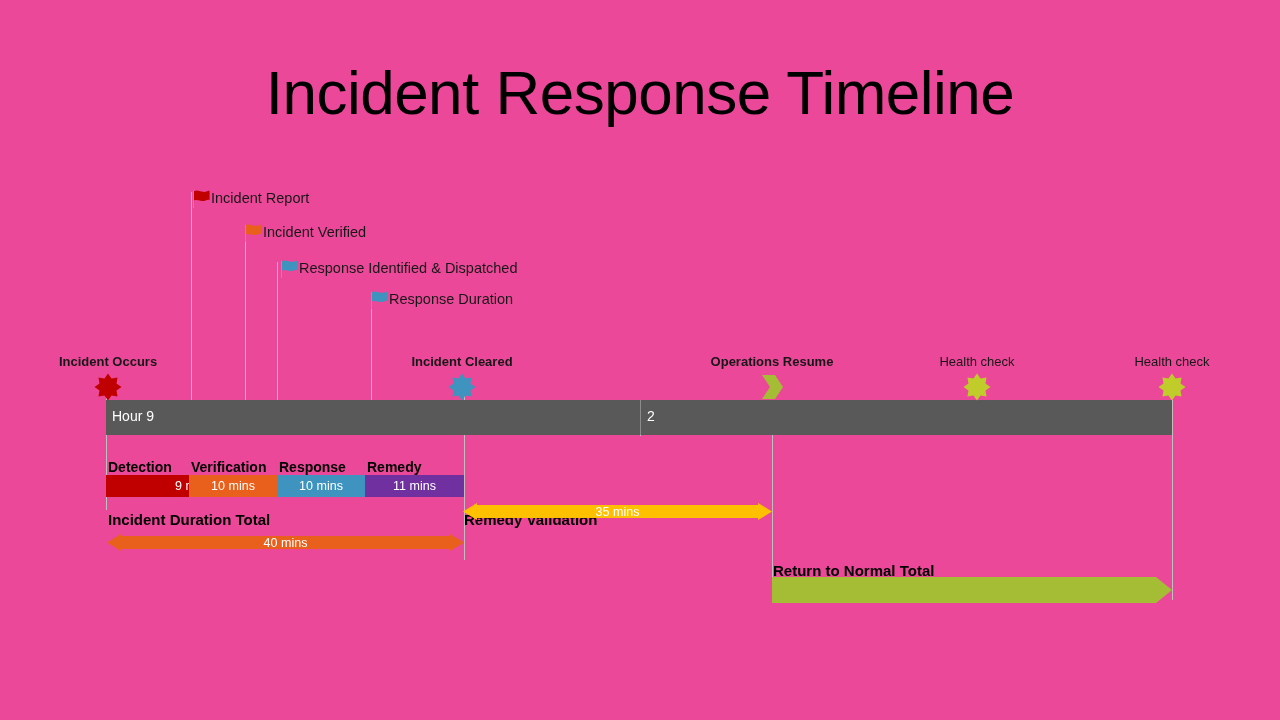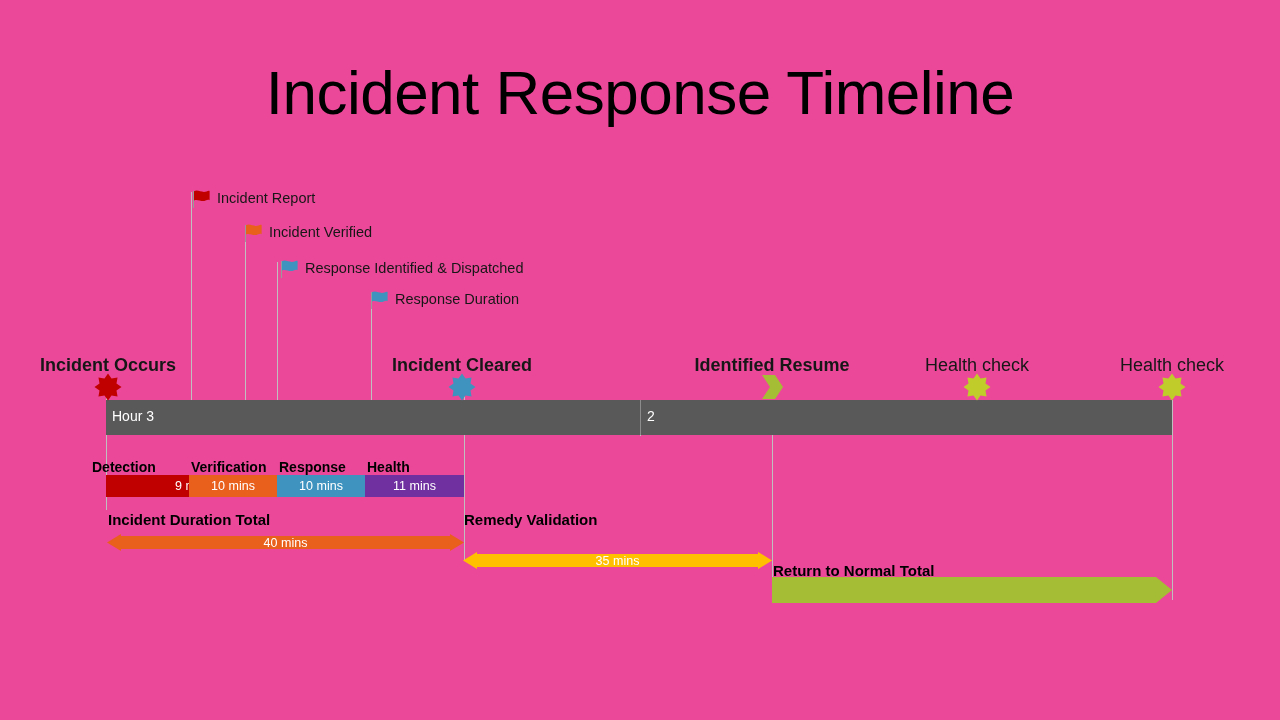--- a/index.html
+++ b/index.html
@@ -64,31 +64,30 @@
     width: 20px;
     height: 20px;
   }
   .flag-text {
     position: absolute;
     left: 20px;
     top: 1px;
     font-size: 14.5px;
     white-space: nowrap;
     color: #171717;
-    margin-left: 6px;
   }
 
   
   .ms { position: absolute; }
   .ms-label {
     position: absolute;
-    bottom: 26px;
+    bottom: 33px;
     left: 50%;
     transform: translateX(-50%);
-    font-size: 18px;
+    font-size: 13px;
     white-space: nowrap;
     color: #171717;
   }
   .ms-label.bold { font-weight: bold; }
   .ms-glyph {
     position: absolute;
     bottom: 0;
     left: 50%;
     transform: translateX(-50%);
     width: 30px;
@@ -153,21 +152,21 @@
       <div class="vline" style="left: 277px; top: 262px; height: 138px;"></div>
       <div class="vline" style="left: 371px; top: 293px; height: 107px;"></div>
       <div class="vline" style="left: 464px; top: 380px; height: 180px;"></div>
       <div class="vline" style="left: 640px; top: 400px; height: 36px;"></div>
       <div class="vline" style="left: 772px; top: 400px; height: 200px;"></div>
       <div class="vline" style="left: 1172px; top: 400px; height: 200px;"></div>
     </div>
 
   <div class="tl-bar" style="left:106px; top:400px; width:1066px; height:35px;"></div>
   <div class="tl-tick" style="left:640px; top:400px; height:35px;"></div>
-  <div class="tl-label" style="left:112px; top:408px;">Hour 3</div>
+  <div class="tl-label" style="left:112px; top:408px;">Hour 9</div>
   <div class="tl-label" style="left:647px; top:408px;">2</div>
 
   <div id="flags">
       <div class="flag-item" style="left: 191px; top: 189px;">
         <span class="flag-icon"><svg width="20" height="20" viewBox="0 0 20 20">
             <path d="M2.5 2 L2.5 19" stroke="#9a9a9a" stroke-width="1" fill="none"></path>
             <path d="M3 2.2 C7 0.2, 11 4.2, 15.5 2.4 C17 1.8, 18 1.6, 18.6 2.1 L18.6 11.2 C17.6 10.4, 16.2 10.8, 14.6 11.5 C10.4 13.3, 6.8 9.6, 3 11.4 Z" fill="#C00000"></path>
           </svg></span>
         <span class="flag-text">Incident Report</span>
       </div>
@@ -201,60 +200,60 @@
             <polygon points="15.00,1.50 18.52,6.50 24.55,5.45 23.50,11.48 28.50,15.00 23.50,18.52 24.55,24.55 18.52,23.50 15.00,28.50 11.48,23.50 5.45,24.55 6.50,18.52 1.50,15.00 6.50,11.48 5.45,5.45 11.48,6.50" fill="#C00000"></polygon>
           </svg></div>
       </div>
       <div class="ms" style="left: 442px; top: 372px; width: 40px; height: 30px;">
         <div class="ms-label bold">Incident Cleared</div>
         <div class="ms-glyph"><svg width="30" height="30" viewBox="0 0 30 30">
             <polygon points="15.00,1.50 18.52,6.50 24.55,5.45 23.50,11.48 28.50,15.00 23.50,18.52 24.55,24.55 18.52,23.50 15.00,28.50 11.48,23.50 5.45,24.55 6.50,18.52 1.50,15.00 6.50,11.48 5.45,5.45 11.48,6.50" fill="#3E94BF"></polygon>
           </svg></div>
       </div>
       <div class="ms" style="left: 752px; top: 372px; width: 40px; height: 30px;">
-        <div class="ms-label bold">Identified Resume</div>
+        <div class="ms-label bold">Operations Resume</div>
         <div class="ms-glyph"><svg width="30" height="30" viewBox="0 0 30 30">
             <path d="M5 3 L18 3 L26 15 L18 27 L5 27 L13 15 Z" fill="#A5BD34"></path>
           </svg></div>
       </div>
       <div class="ms" style="left: 957px; top: 372px; width: 40px; height: 30px;">
         <div class="ms-label">Health check</div>
         <div class="ms-glyph"><svg width="30" height="30" viewBox="0 0 30 30">
             <polygon points="15.00,1.50 18.52,6.50 24.55,5.45 23.50,11.48 28.50,15.00 23.50,18.52 24.55,24.55 18.52,23.50 15.00,28.50 11.48,23.50 5.45,24.55 6.50,18.52 1.50,15.00 6.50,11.48 5.45,5.45 11.48,6.50" fill="#BFCC29"></polygon>
           </svg></div>
       </div>
       <div class="ms" style="left: 1152px; top: 372px; width: 40px; height: 30px;">
         <div class="ms-label">Health check</div>
         <div class="ms-glyph"><svg width="30" height="30" viewBox="0 0 30 30">
             <polygon points="15.00,1.50 18.52,6.50 24.55,5.45 23.50,11.48 28.50,15.00 23.50,18.52 24.55,24.55 18.52,23.50 15.00,28.50 11.48,23.50 5.45,24.55 6.50,18.52 1.50,15.00 6.50,11.48 5.45,5.45 11.48,6.50" fill="#BFCC29"></polygon>
           </svg></div>
       </div>
     </div>
 
   <div id="phases">
-      <div class="seg-label" style="left: 92px; top: 459px;">Detection</div>
+      <div class="seg-label" style="left: 108px; top: 459px;">Detection</div>
       <div class="seg" style="left: 106px; top: 475px; width: 83px; background: rgb(192, 0, 0); padding-left: 46px;">9 mins</div>
       <div class="seg-label" style="left: 191px; top: 459px;">Verification</div>
       <div class="seg" style="left: 189px; top: 475px; width: 88px; background: rgb(232, 96, 28);">10 mins</div>
       <div class="seg-label" style="left: 279px; top: 459px;">Response</div>
       <div class="seg" style="left: 277px; top: 475px; width: 88px; background: rgb(62, 148, 191);">10 mins</div>
-      <div class="seg-label" style="left: 367px; top: 459px;">Health</div>
+      <div class="seg-label" style="left: 367px; top: 459px;">Remedy</div>
       <div class="seg" style="left: 365px; top: 475px; width: 99px; background: rgb(112, 48, 160);">11 mins</div>
     </div>
 
   <div id="durations">
       <div class="arrow-title" style="left: 108px; top: 511px;">Incident Duration Total</div>
       <div class="arrowbar" style="left: 107px; top: 526px; width: 357px; height: 33px;">
         <svg width="357" height="33" viewBox="0 0 357 33">
           <path d="M0,16.5 L14,7.92 L14,9.9792 L343,9.9792 L343,7.92 L357,16.5 L343,25.08 L343,23.020799999999998 L14,23.020799999999998 L14,25.08 Z" fill="#E8601C"></path>
         </svg>
         <div class="val">40 mins</div>
       </div>
       <div class="arrow-title" style="left: 464px; top: 511px;">Remedy Validation</div>
-      <div class="arrowbar" style="left: 463px; top: 544px; width: 309px; height: 33px;">
+      <div class="arrowbar" style="left: 463px; top: 495px; width: 309px; height: 33px;">
         <svg width="309" height="33" viewBox="0 0 309 33">
           <path d="M0,16.5 L14,7.92 L14,9.9792 L295,9.9792 L295,7.92 L309,16.5 L295,25.08 L295,23.020799999999998 L14,23.020799999999998 L14,25.08 Z" fill="#FFC000"></path>
         </svg>
         <div class="val">35 mins</div>
       </div>
       <div class="arrow-title" style="left: 773px; top: 562px;">Return to Normal Total</div>
       <div class="arrowbar" style="left: 772px; top: 577px; width: 400px; height: 26px;">
         <svg width="400" height="26" viewBox="0 0 400 26">
           <path d="M0,0 L384,0 L400,13 L384,26 L0,26 Z" fill="#A5BD34"></path>
         </svg>

